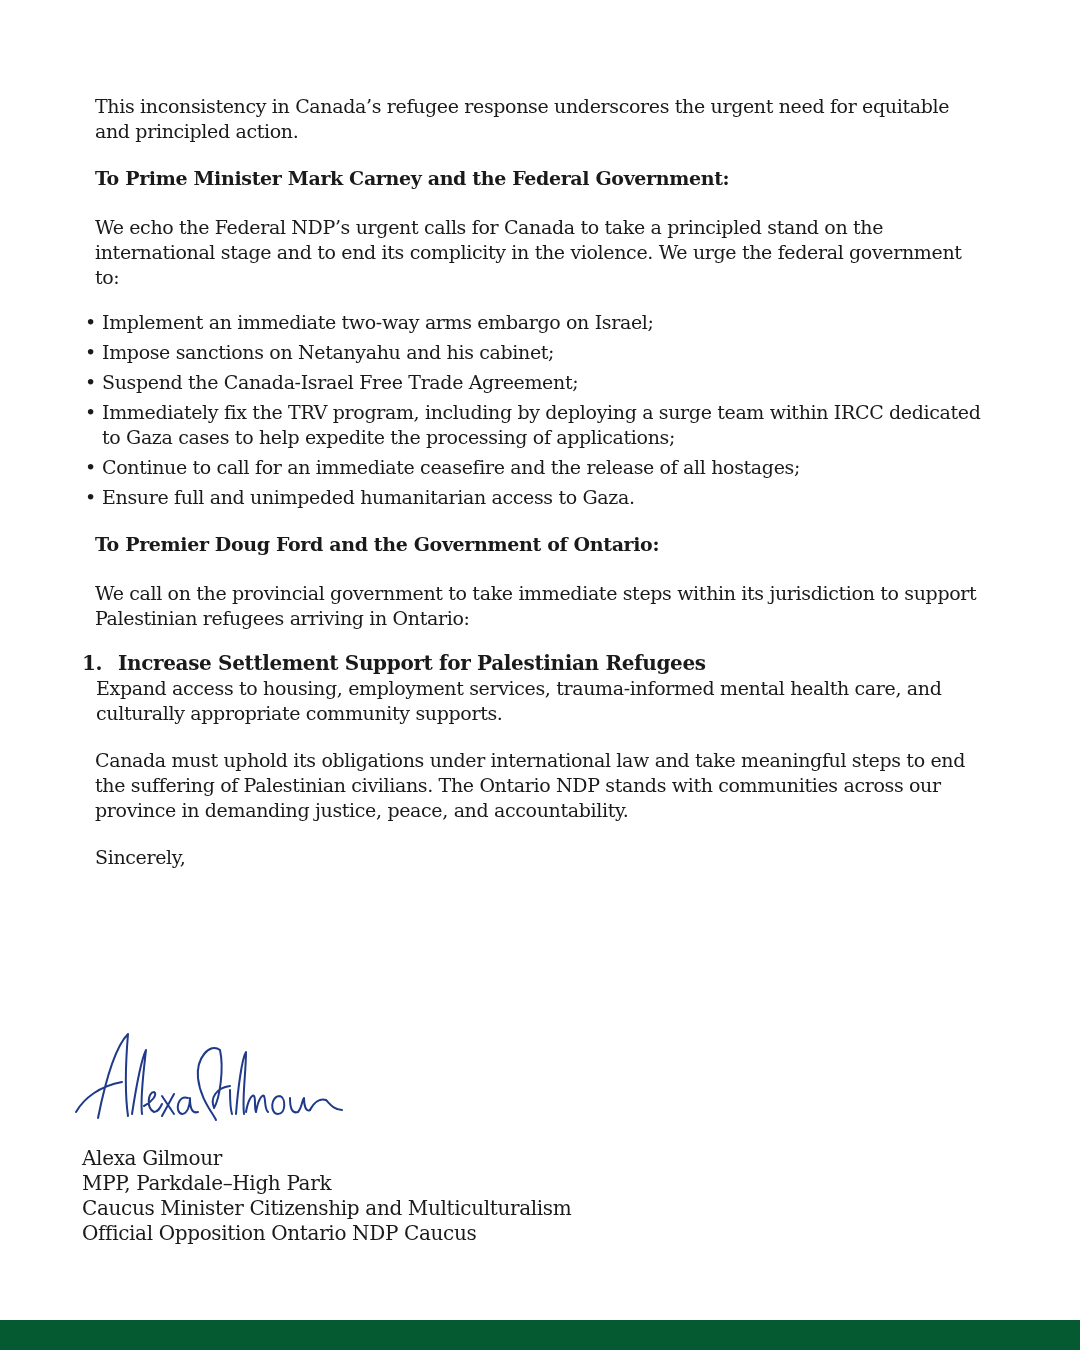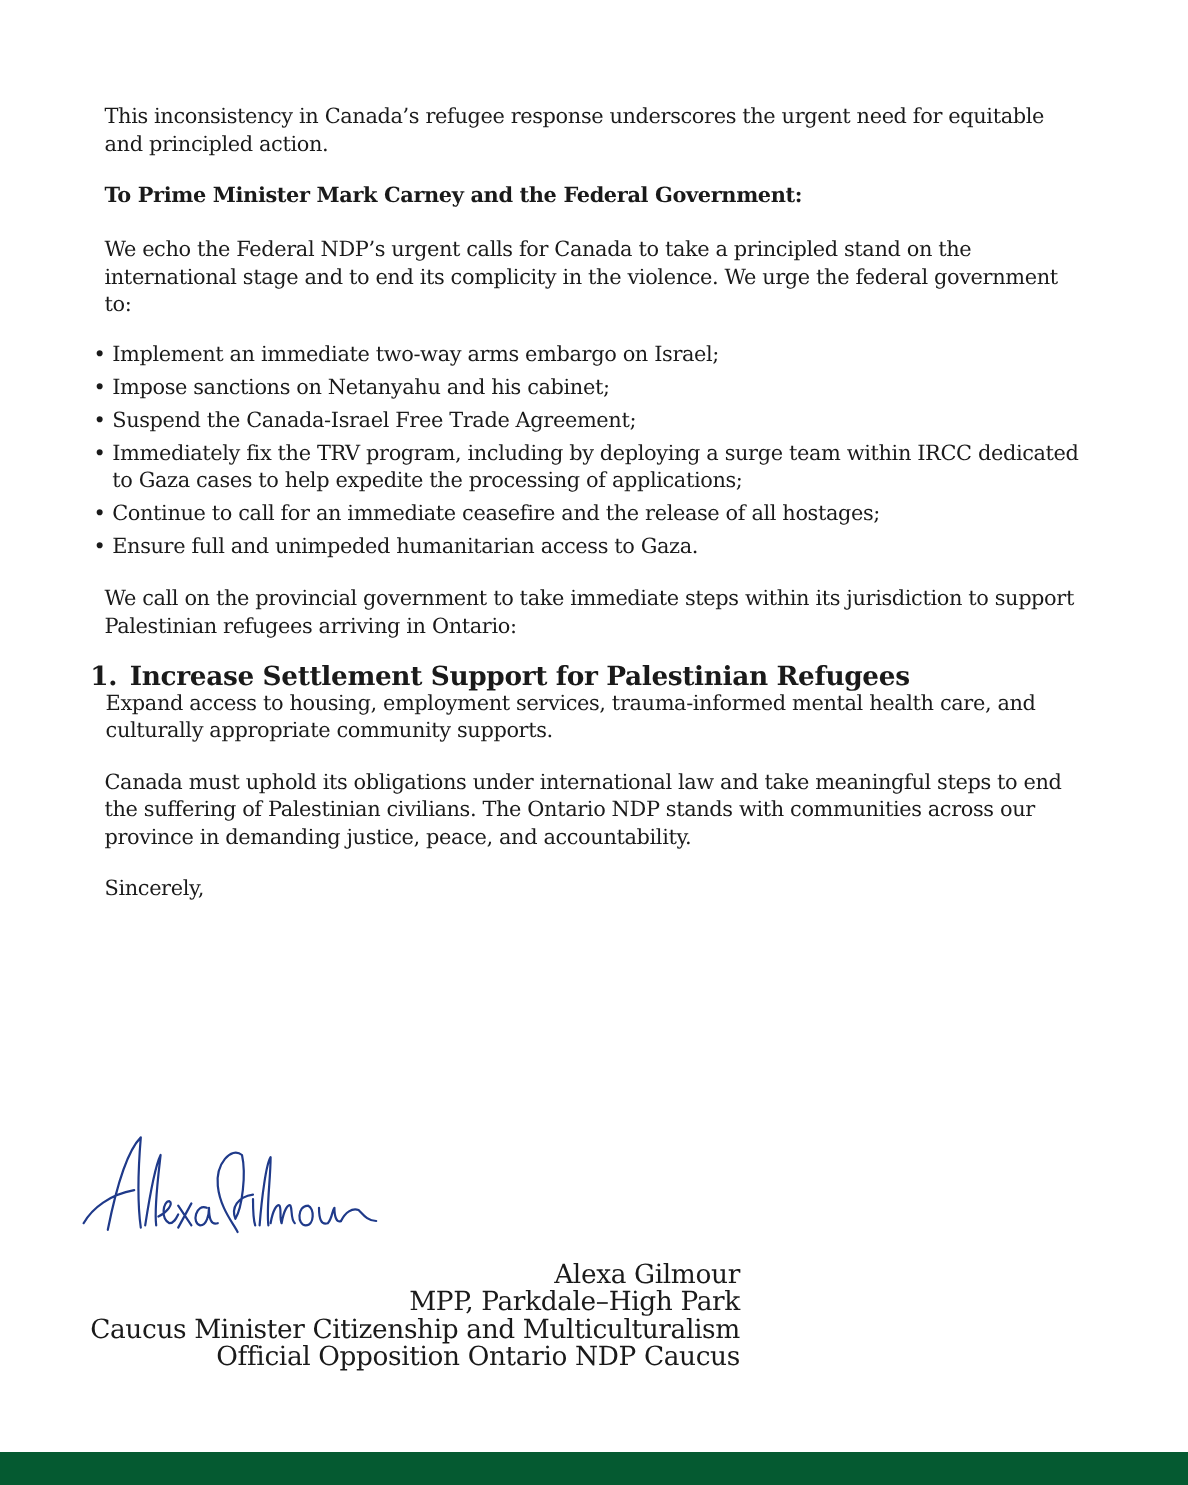--- a/index.html
+++ b/index.html
@@ -46,21 +46,21 @@
     }
     ol.actions {
       list-style: none;
       margin: -2px 0 22px 0;
       padding: 0;
     }
     ol.actions li { margin-bottom: 14px; }
     ol.actions li:last-child { margin-bottom: 0; }
     .action-title {
       font-weight: bold;
-      font-size: 24px;
+      font-size: 20px;
       display: block;
     }
     .action-num {
       display: inline-block;
       width: 36px;
     }
     .action-desc {
       display: block;
       padding-left: 14px;
     }
@@ -69,24 +69,23 @@
       position: absolute;
       left: 70px;
       top: 1028px;
       width: 280px;
       height: 95px;
     }
     .sig-block {
       position: absolute;
       left: 82px;
       top: 1146px;
-      font-size: 24px;
+      font-size: 20px;
       line-height: 25px;
       letter-spacing: -0.35px;
-      text-align: right;
     }
     .footer-band {
       position: absolute;
       left: 0;
       bottom: 0;
       width: 1080px;
       height: 30px;
     }
   </style>
 </head>
@@ -100,20 +99,21 @@
 
   <ul class="bullets">
     <li><span class="dot">•</span><span>Implement an immediate two-way arms embargo on Israel;</span></li>
     <li><span class="dot">•</span><span>Impose sanctions on Netanyahu and his cabinet;</span></li>
     <li><span class="dot">•</span><span>Suspend the Canada-Israel Free Trade Agreement;</span></li>
     <li><span class="dot">•</span><span>Immediately fix the TRV program, including by deploying a surge team within IRCC dedicated to Gaza cases to help expedite the processing of applications;</span></li>
     <li><span class="dot">•</span><span>Continue to call for an immediate ceasefire and the release of all hostages;</span></li>
     <li><span class="dot">•</span><span>Ensure full and unimpeded humanitarian access to Gaza.</span></li>
   </ul>
 
+  <p class="heading">To Premier Doug Ford and the Government of Ontario:</p>
   <p class="para">We call on the provincial government to take immediate steps within its jurisdiction to support Palestinian refugees arriving in Ontario:</p>
 
   <ol class="actions">
     <li>
       <span class="action-title"><span class="action-num">1.</span><span>Increase Settlement Support for Palestinian Refugees</span></span>
       <span class="action-desc">Expand access to housing, employment services, trauma-informed mental health care, and culturally appropriate community supports.</span>
     </li>
     <li>
     </li>
   </ol>

